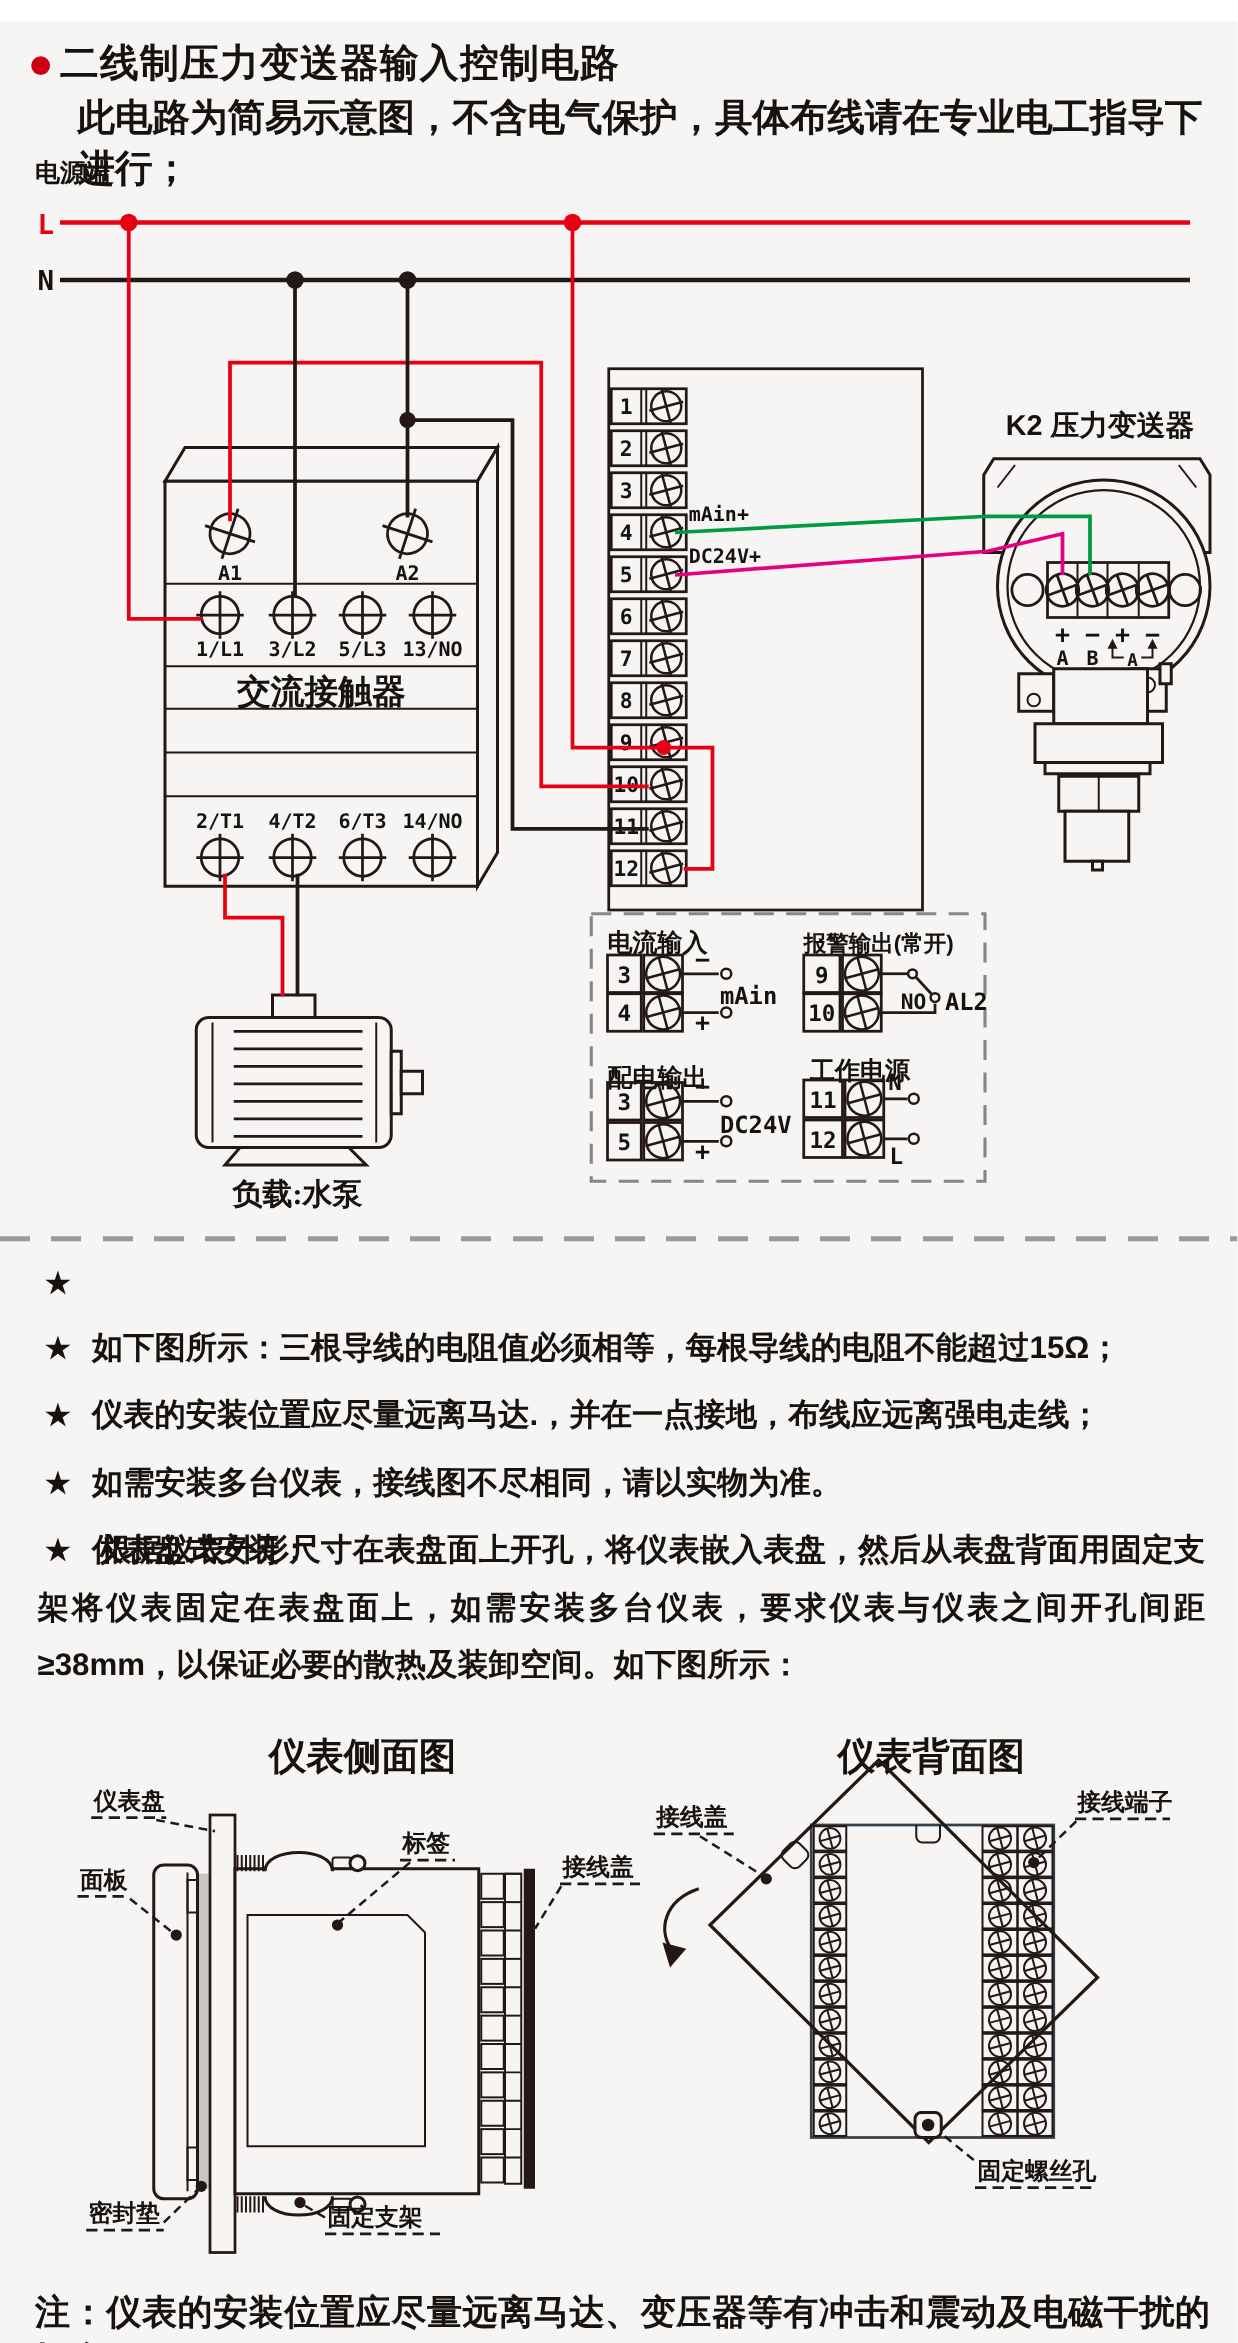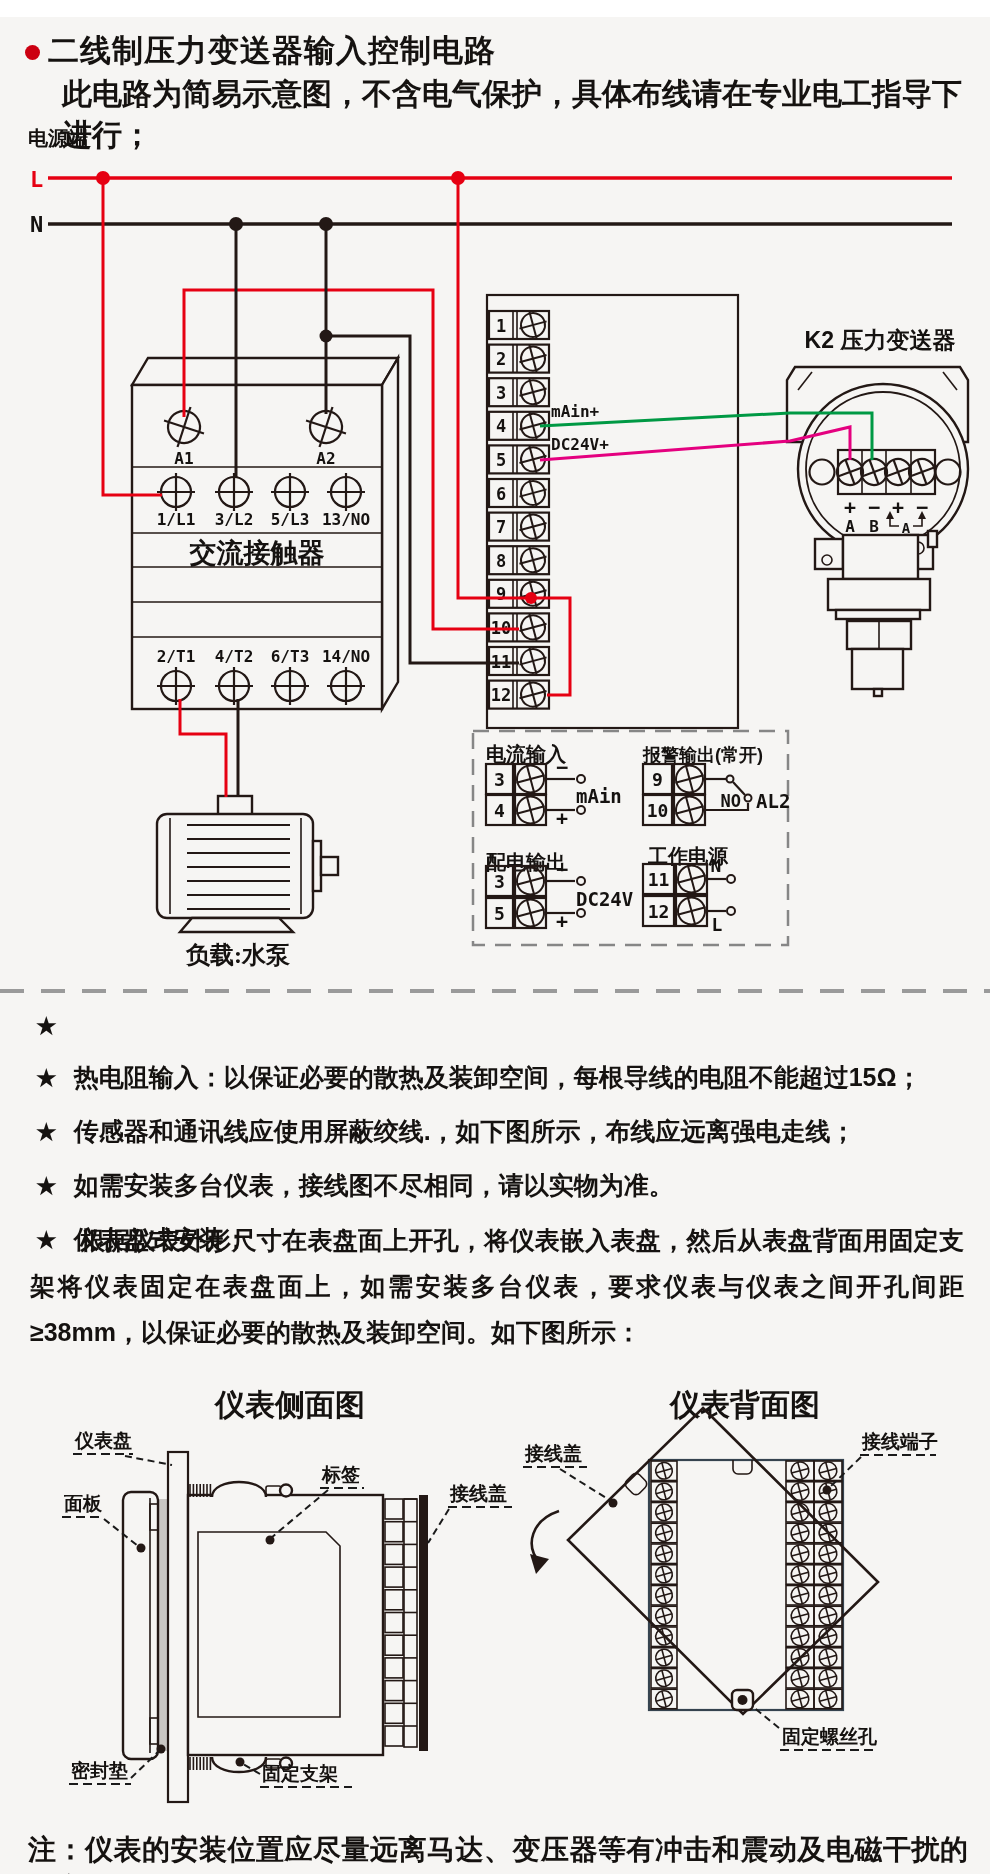--- a/index.html
+++ b/index.html
@@ -460,25 +460,25 @@
   </svg>
 
   <div class="abs divider"></div>
 
   <div class="abs notes">
     <div class="note-row">
         <span class="star">★</span>
       </div>
     <div class="note-row">
         <span class="star">★</span>
-        <span>热电阻输入：以保证必要的散热及装卸空间，每根导线的电阻不能超过15Ω；</span>
+        <span>如下图所示：三根导线的电阻值必须相等，每根导线的电阻不能超过15Ω；</span>
       </div>
     <div class="note-row">
         <span class="star">★</span>
-        <span>传感器和通讯线应使用屏蔽绞线.，如下图所示，布线应远离强电走线；</span>
+        <span>仪表的安装位置应尽量远离马达.，并在一点接地，布线应远离强电走线；</span>
       </div>
     <div class="note-row">
         <span class="star">★</span>
         <span>如需安装多台仪表，接线图不尽相同，请以实物为准。</span>
       </div>
     <div class="note-row">
         <span class="star">★</span>
         <span>仪表盘式安装：</span>
       </div>
   </div>

